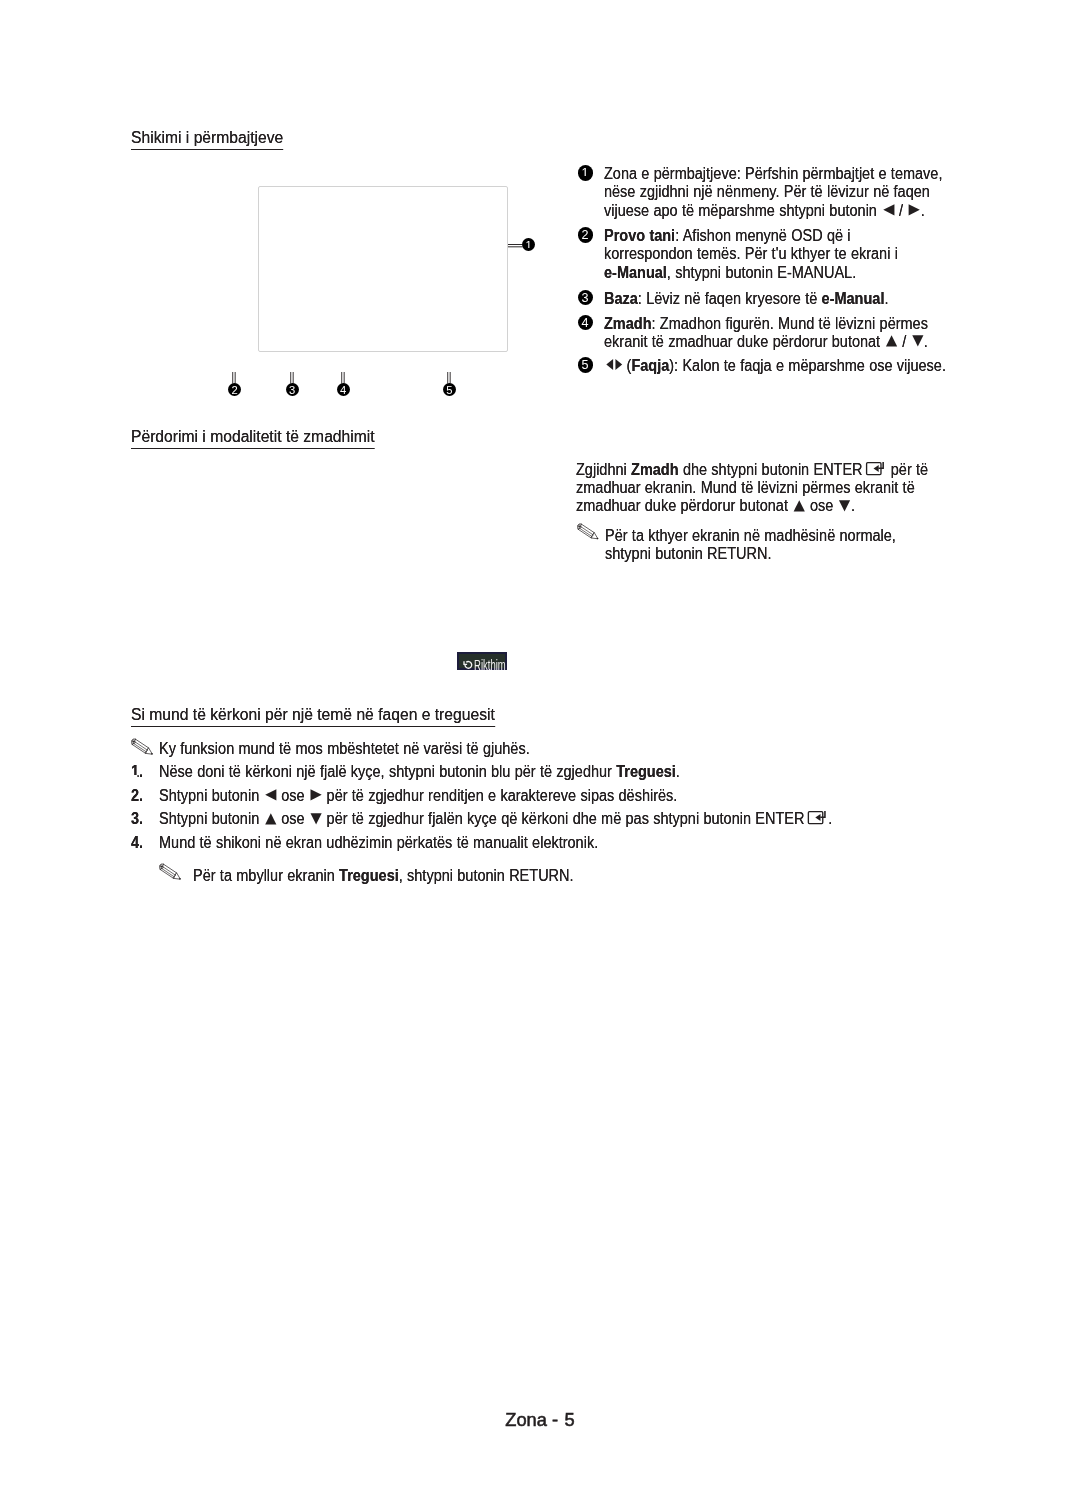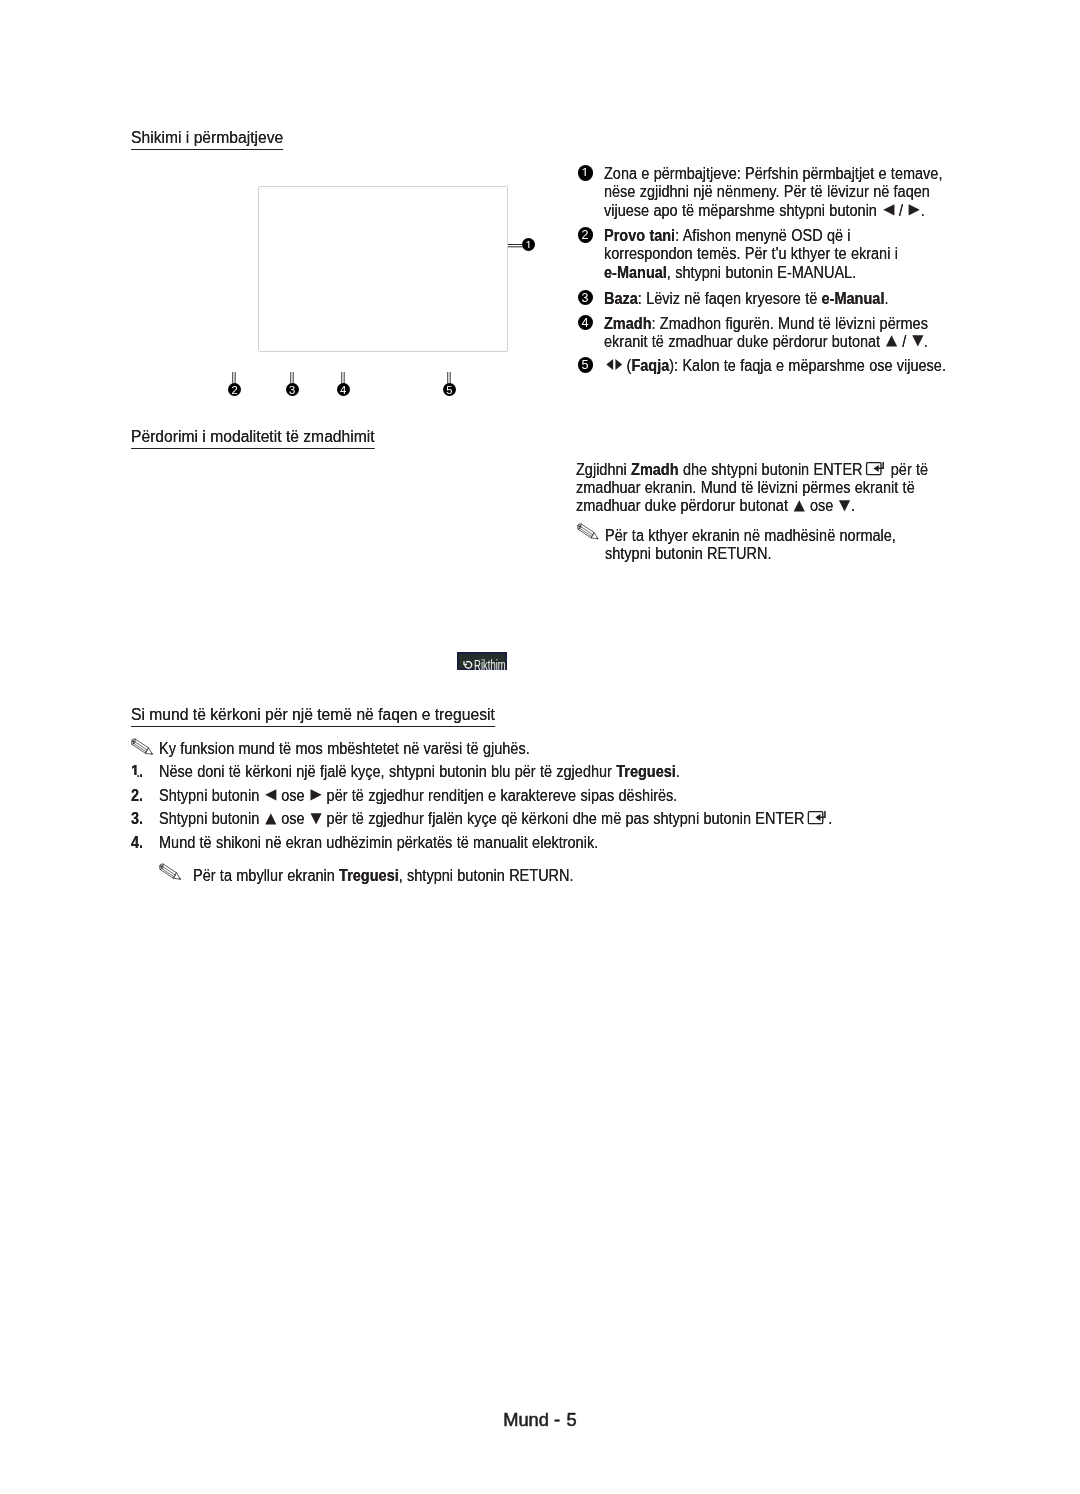--- a/index.html
+++ b/index.html
@@ -256,16 +256,16 @@
       <path d="M3.3 3.3 L16.3 12.0"></path>
       <path d="M2.2 5.0 L15.2 13.7"></path>
     </g>
     <circle cx="20.5" cy="15.45" r="0.8" fill="#231f20"></circle>
   </svg>
   <div class="ln" style="left:192.5px;top:867.5px;">
     <span>Për ta mbyllur ekranin </span><b>Treguesi</b><span>, shtypni butonin </span><span>RETURN</span><span>.</span>
   </div>
 
   <div class="footer" style="top:1411.3px;">
-    <span>Mund -</span><span style="display:inline-block;width:6.5px;"></span><span>5</span>
+    <span>Zona -</span><span style="display:inline-block;width:6.5px;"></span><span>5</span>
   </div>
 
 </div>
 
 </body></html>

